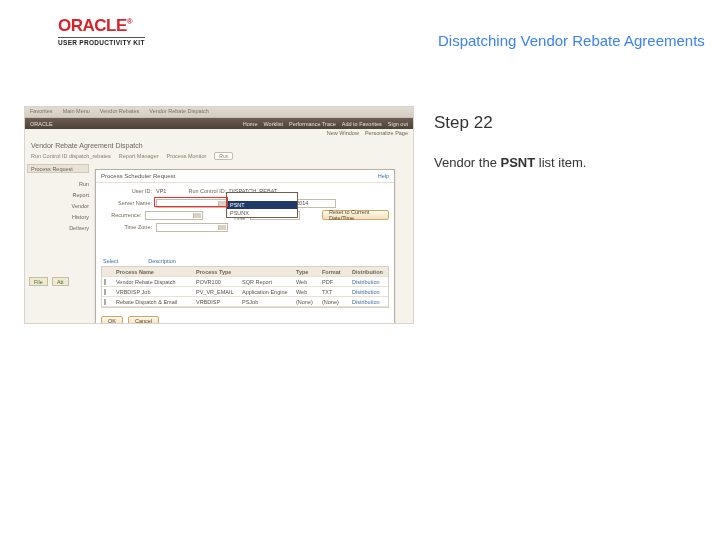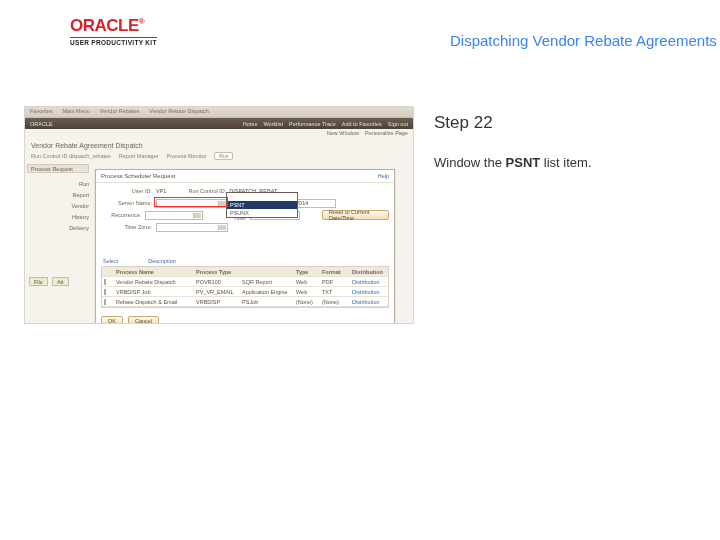--- a/index.html
+++ b/index.html
@@ -8,21 +8,21 @@
     height: 540px;
     background: #fff;
     font-family: Arial, Helvetica, sans-serif;
     font-size: 11px;
     color: #333;
     position: relative;
   }
   .header {
     position: absolute;
     top: 12px;
-    left: 16px;
+    left: 4px;
     right: 0;
     height: 40px;
   }
   .logo-block {
     position: absolute;
     left: 54px;
     top: 4px;
   }
   .oracle-logo {
     color: #d8232a;
@@ -253,21 +253,21 @@
 <div class="header">
   <div class="logo-block">
     <div class="oracle-logo"><span>ORACLE</span><span class="reg">®</span></div>
     <div class="upk-sub">USER PRODUCTIVITY KIT</div>
   </div>
   <div class="page-title">Dispatching Vendor Rebate Agreements</div>
 </div>
 
 <div class="step-num">Step 22</div>
 <div class="instruction">
-  <span>Window the </span><b>PSNT</b><span> list item.</span>
+  <span>Vendor the </span><b>PSNT</b><span> list item.</span>
 </div>
 
 <div class="shot">
   <div class="topnav">
     <span>Favorites</span>
     <span>Main Menu</span>
     <span>Vendor Rebates</span>
     <span>Vendor Rebate Dispatch</span>
   </div>
   <div class="brandbar">

